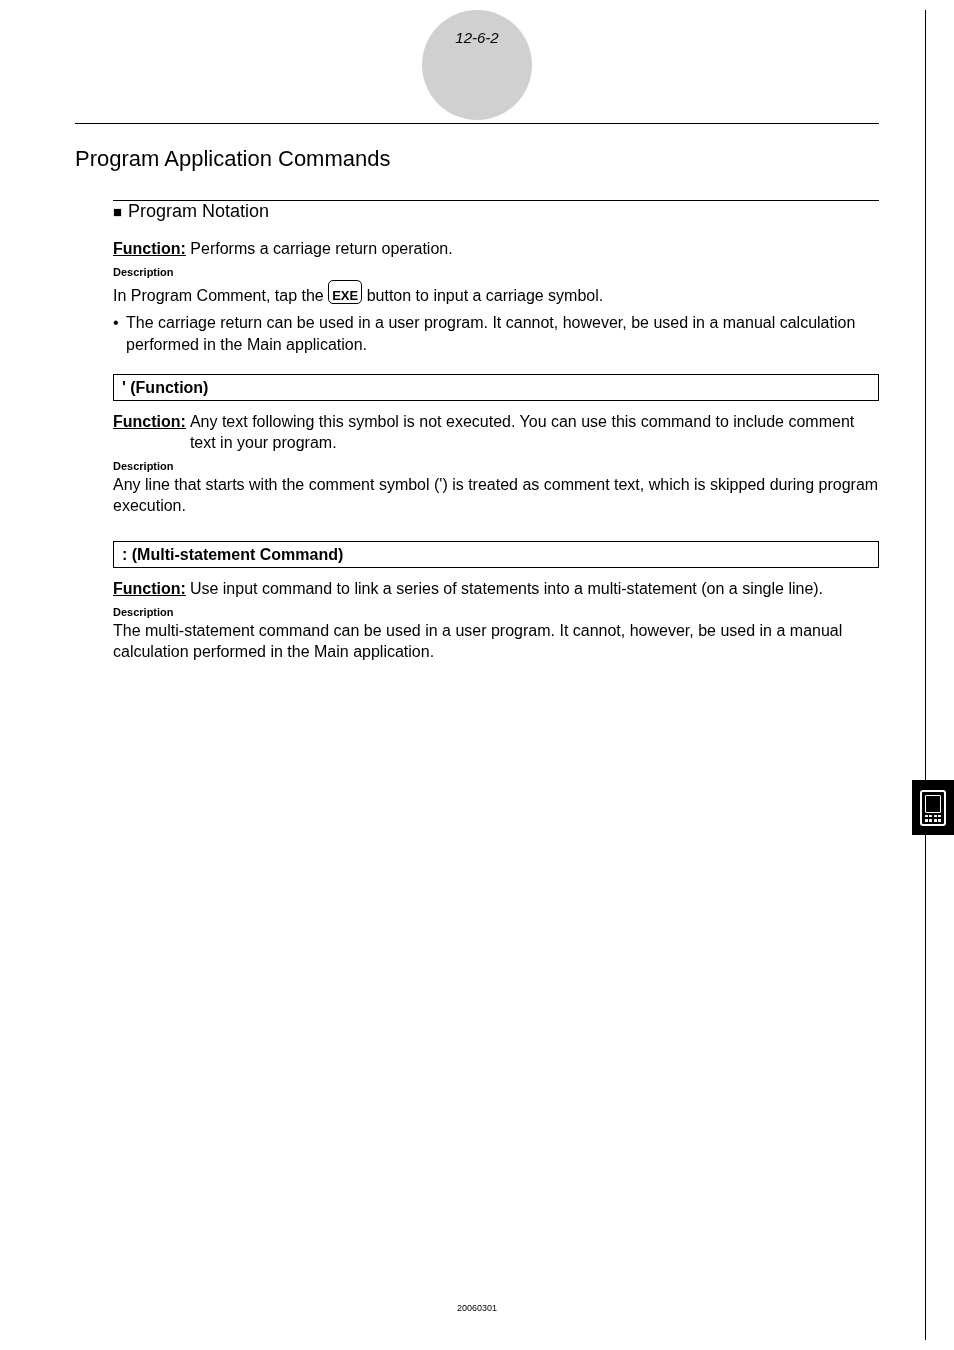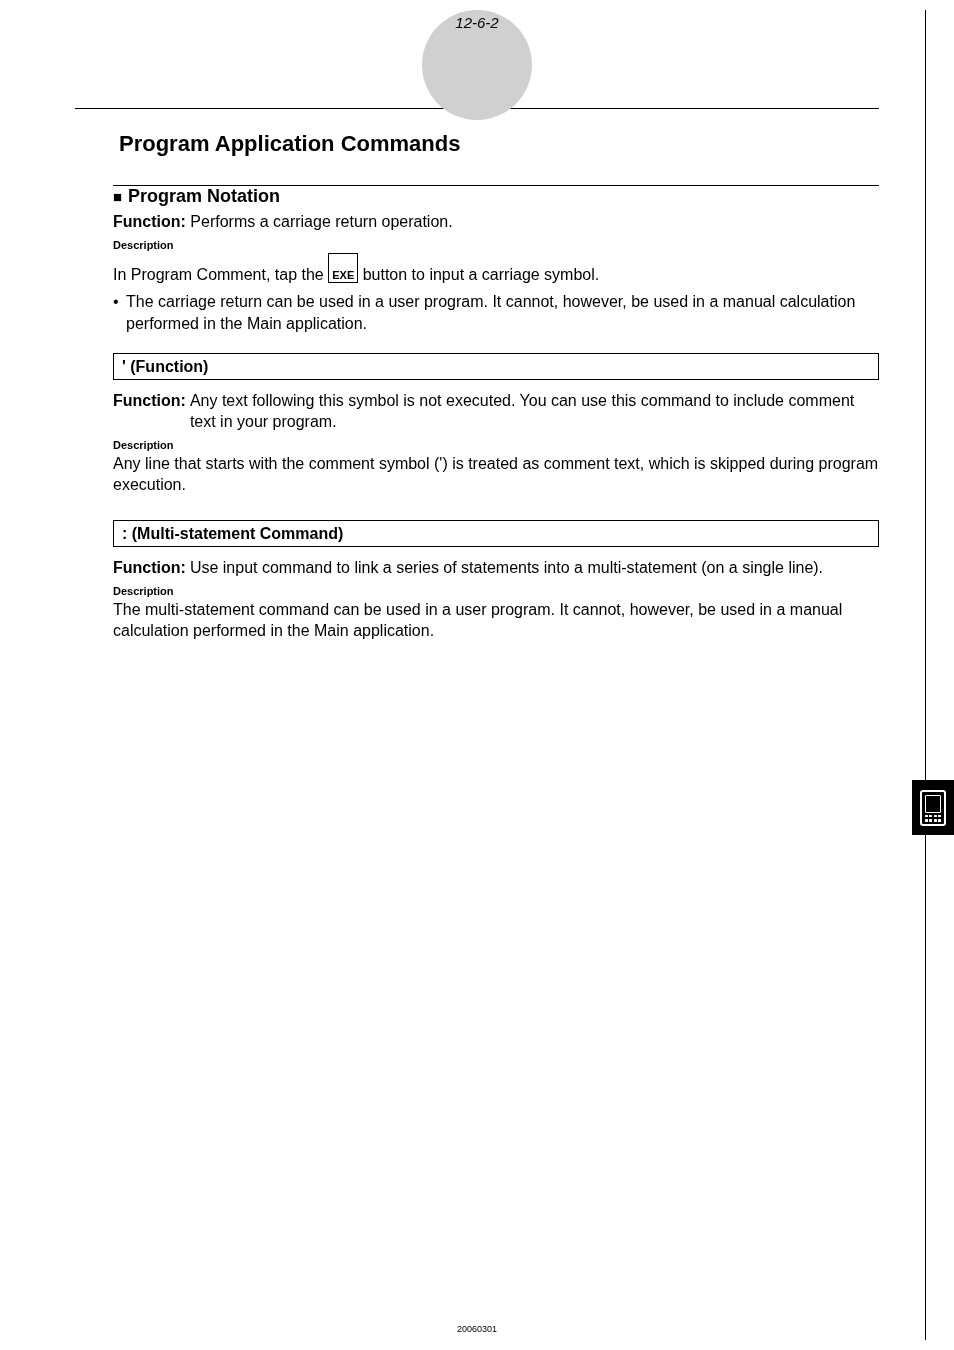--- a/index.html
+++ b/index.html
@@ -6,21 +6,21 @@
     body {
       font-family: Arial, Helvetica, sans-serif;
       background: #fff;
       width: 954px;
       height: 1350px;
       position: relative;
       color: #000;
     }
     .page-header {
       text-align: center;
-      padding-top: 13px;
+      padding-top: 28px;
       position: relative;
     }
     .header-circle {
       width: 110px;
       height: 110px;
       background: #d0d0d0;
       border-radius: 50%;
       position: absolute;
       left: 50%;
       top: 10px;
@@ -35,55 +35,54 @@
       line-height: 1.35;
     }
     .content {
       padding: 0 75px 0 75px;
       margin-top: 75px;
     }
     hr.rule-thick { border: none; border-top: 1.5px solid #000; margin: 0; }
     hr.rule-thin { border: none; border-top: 1px solid #000; margin: 0; }
     .h1 {
       font-size: 22px;
-      font-weight: bold;
+      font-weight: normal;
       margin-top: 22px;
       margin-bottom: 28px;
-      margin-left: 44px;
     }
     .sub-block { padding-left: 38px; }
     .h2 {
       font-size: 18px;
-      font-weight: bold;
-      margin-bottom: 4px;
+      font-weight: normal;
+      margin-bottom: 16px;
     }
     .sq { font-size: 15px; margin-right: 6px; }
     .command-box {
       border: 1px solid #000;
       border-left-width: 1.5px;
       padding: 4px 8px 3px 8px;
       font-weight: bold;
       font-size: 16px;
       margin-bottom: 10px;
     }
     .para {
       font-size: 16px;
       line-height: 1.35;
       margin-bottom: 6px;
     }
-    .label { font-weight: bold; }
+    .label { font-weight: bold; text-decoration: underline; }
     .desc-head { font-weight: bold; font-size: 11px; margin-top: 4px; margin-bottom: 2px; }
     .section-gap { height: 18px; }
     .exe-btn {
       display: inline-block;
       border: 1px solid #000;
-      border-radius: 0;
-      font-size: 11px;
+      border-radius: 5px;
+      font-size: 13px;
       font-weight: bold;
-      padding: 16px 3px 1px 3px;
+      padding: 8px 3px 1px 3px;
       line-height: 1.0;
       vertical-align: 1px;
     }
     .bullet-row { display: flex; font-size: 16px; line-height: 1.35; }
     .bullet { width: 13px; flex-shrink: 0; }
     .side-tab {
       position: absolute;
       right: 0;
       top: 780px;
       width: 42px;
@@ -119,21 +118,21 @@
     .tab-icon-dots span { background: #fff; border-radius: 0.5px; }
     .right-border {
       position: absolute;
       right: 28px;
       top: 10px;
       bottom: 10px;
       border-right: 1px solid #000;
     }
     .footer {
       position: absolute;
-      bottom: 16px;
+      bottom: 37px;
       width: 100%;
       text-align: center;
       font-size: 9px;
       color: #000;
     }
   </style>
 </head>
 <body>
 
 <div class="right-border"></div>

